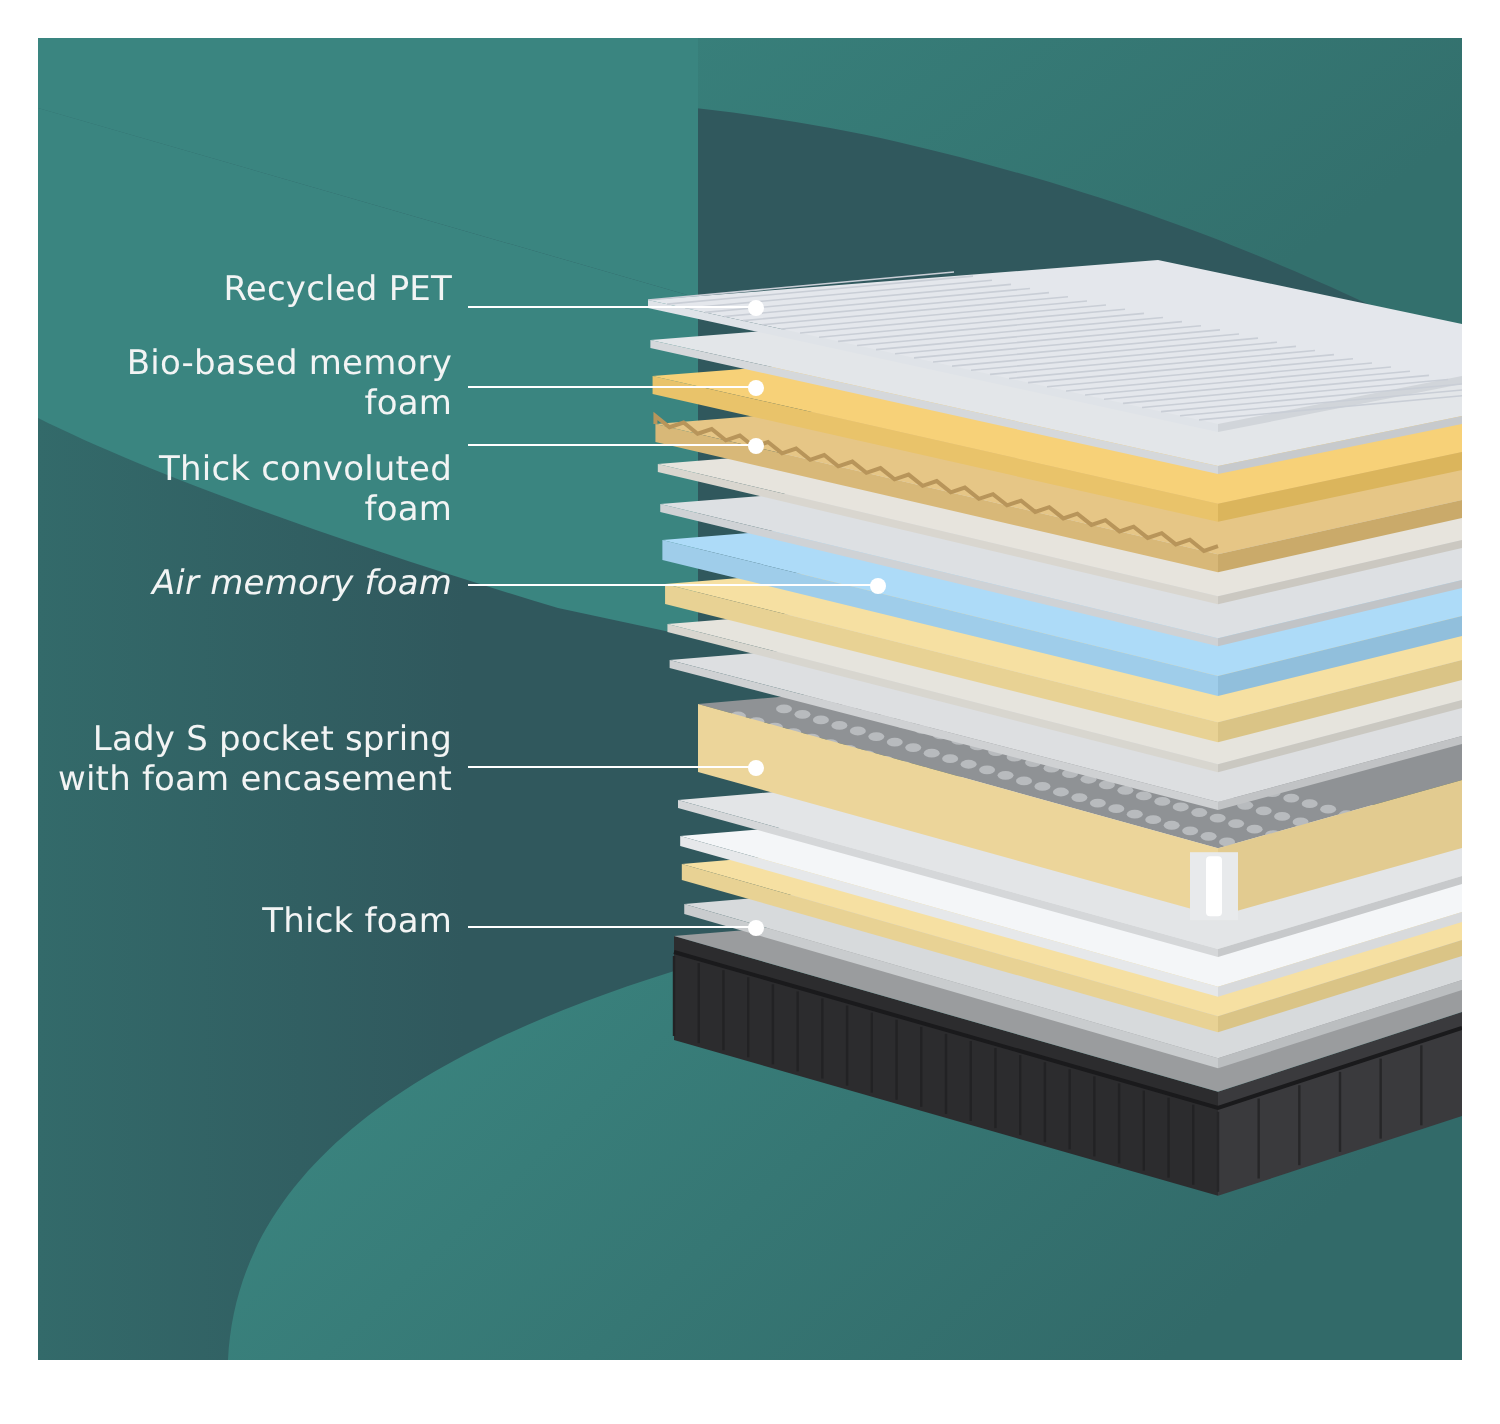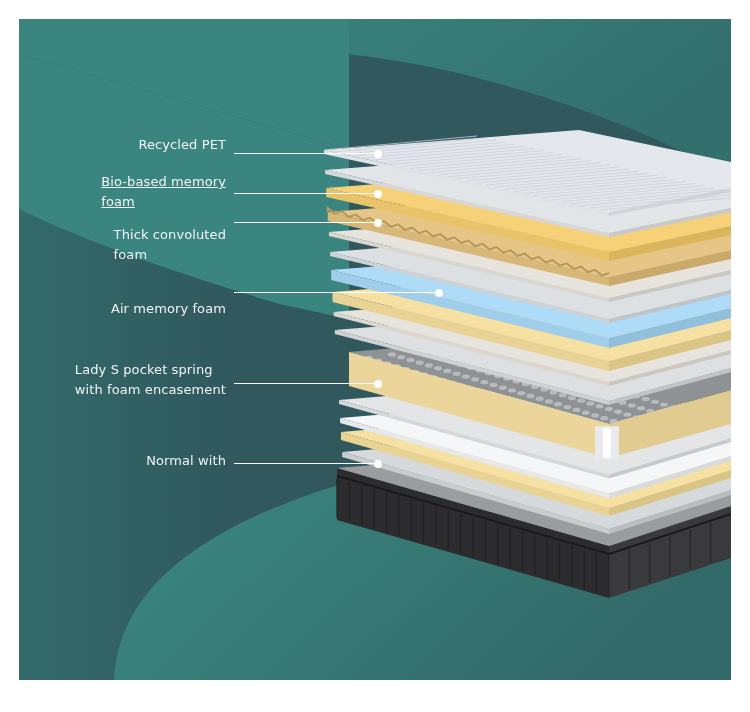--- a/index.html
+++ b/index.html
@@ -1,19 +1,19 @@
 <!DOCTYPE html>
 <html><head>
 <meta charset="utf-8">
 <style>
   html, body { margin: 0; padding: 0; background: #ffffff; }
   body { width: 750px; height: 712px; position: relative; overflow: hidden; font-family: "DejaVu Sans", "Liberation Sans", sans-serif; }
   .panel { position: absolute; left: 19px; top: 19px; width: 712px; height: 661px; overflow: hidden; }
   .panel svg { position: absolute; left: 0; top: 0; }
-  .label { position: absolute; right: 524px; color: #f2f4f4; font-size: 13px; line-height: 20px; white-space: pre-line; letter-spacing: 0.1px; }
+  .label { position: absolute; right: 524px; color: #f2f4f4; font-size: 17px; line-height: 20px; text-align: right; white-space: pre-line; letter-spacing: 0.1px; }
   .leader { position: absolute; height: 1.4px; background: #ffffff; }
   .dot { position: absolute; width: 8px; height: 8px; border-radius: 50%; background: #ffffff; }
 </style>
 </head>
 <body>
 
 <div class="panel">
   <svg id="bg-svg" width="712" height="661" viewBox="0 0 712 661">
     <defs>
       <linearGradient id="gTop" x1="0" y1="0" x2="1" y2="0.3">
@@ -290,31 +290,31 @@
       <line x1="561.5" y1="186.8" x2="714.5" y2="172.8" stroke="#c9ced6" stroke-width="0.8"></line>
       <line x1="571" y1="188.86666666666667" x2="724" y2="174.86666666666667" stroke="#c9ced6" stroke-width="0.8"></line>
       <line x1="580.5" y1="190.93333333333334" x2="733.5" y2="176.93333333333334" stroke="#c9ced6" stroke-width="0.8"></line>
     </svg>
 </div>
 
 <div id="callouts">
     <div class="label" style="top: 135px;">Recycled PET</div>
     <div class="leader" style="left: 234px; top: 153px; width: 144px;"></div>
     <div class="dot" style="left: 374px; top: 149.5px;"></div>
-    <div class="label" style="top: 172px; text-decoration: underline;">Bio-based memory
+    <div class="label" style="top: 172px;">Bio-based memory
 foam</div>
     <div class="leader" style="left: 234px; top: 193px; width: 144px;"></div>
     <div class="dot" style="left: 374px; top: 189.5px;"></div>
     <div class="label" style="top: 213px; margin-top: 12px;">Thick convoluted
 foam</div>
     <div class="leader" style="left: 234px; top: 222px; width: 144px;"></div>
     <div class="dot" style="left: 374px; top: 218.5px;"></div>
-    <div class="label" style="top: 299px;">Air memory foam</div>
+    <div class="label" style="top: 282px; font-style: italic;">Air memory foam</div>
     <div class="leader" style="left: 234px; top: 292px; width: 205px;"></div>
     <div class="dot" style="left: 435px; top: 288.5px;"></div>
     <div class="label" style="top: 360px;">Lady S pocket spring
 with foam encasement</div>
     <div class="leader" style="left: 234px; top: 383px; width: 144px;"></div>
     <div class="dot" style="left: 374px; top: 379.5px;"></div>
-    <div class="label" style="top: 451px;">Normal with</div>
+    <div class="label" style="top: 451px;">Thick foam</div>
     <div class="leader" style="left: 234px; top: 463px; width: 144px;"></div>
     <div class="dot" style="left: 374px; top: 459.5px;"></div>
   </div>
 
 </body></html>

